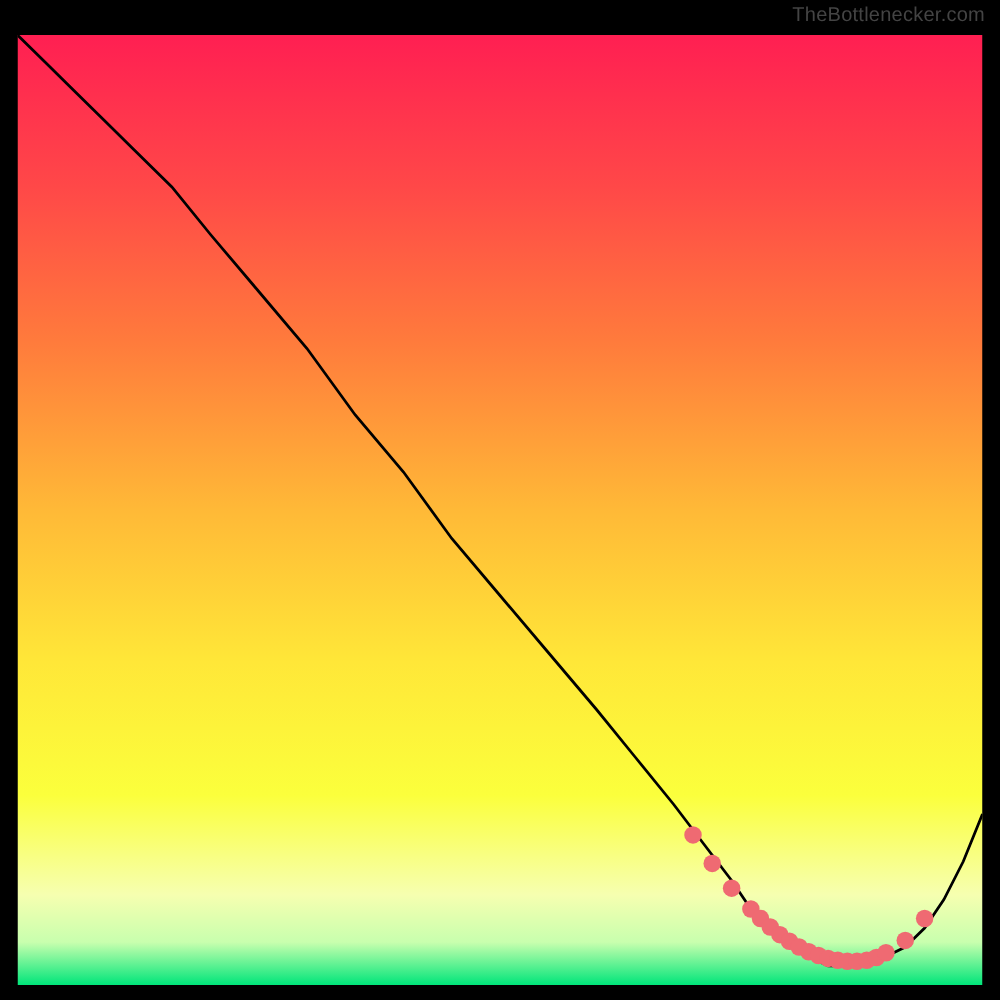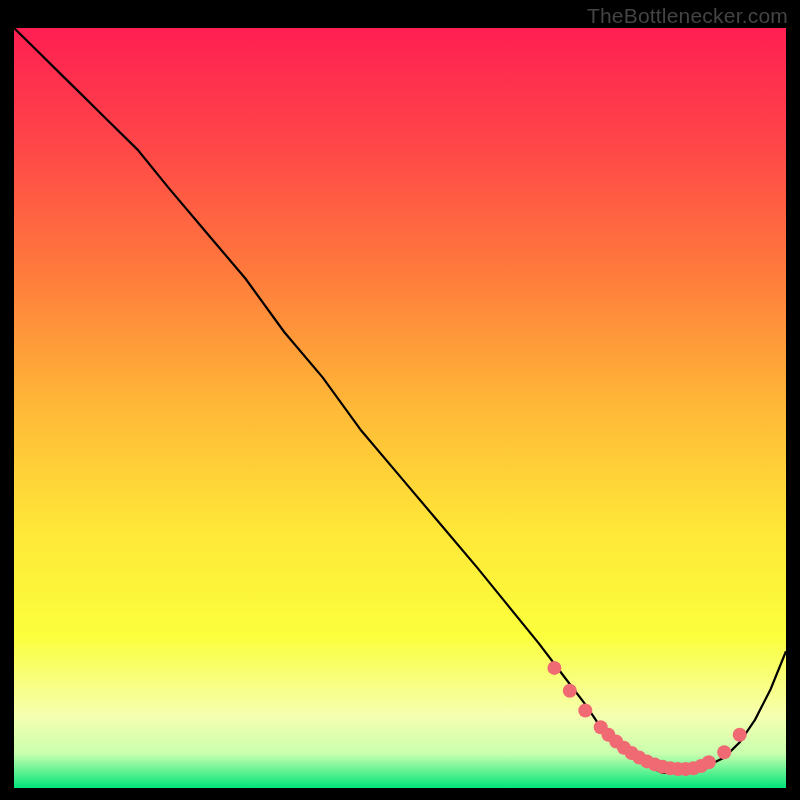--- a/index.html
+++ b/index.html
@@ -22,21 +22,21 @@
     left: 14px;
     top: 28px;
     width: 772px;
     height: 760px;
   }
   .watermark {
     position: absolute;
     top: 4px;
     right: 12px;
     color: #444;
-    font-size: 21px;
+    font-size: 16px;
     letter-spacing: 0.2px;
     user-select: none;
   }
   svg { display: block; }
 </style>
 </head>
 <body>
 
 <div class="frame">
   <div class="watermark">TheBottlenecker.com</div>

